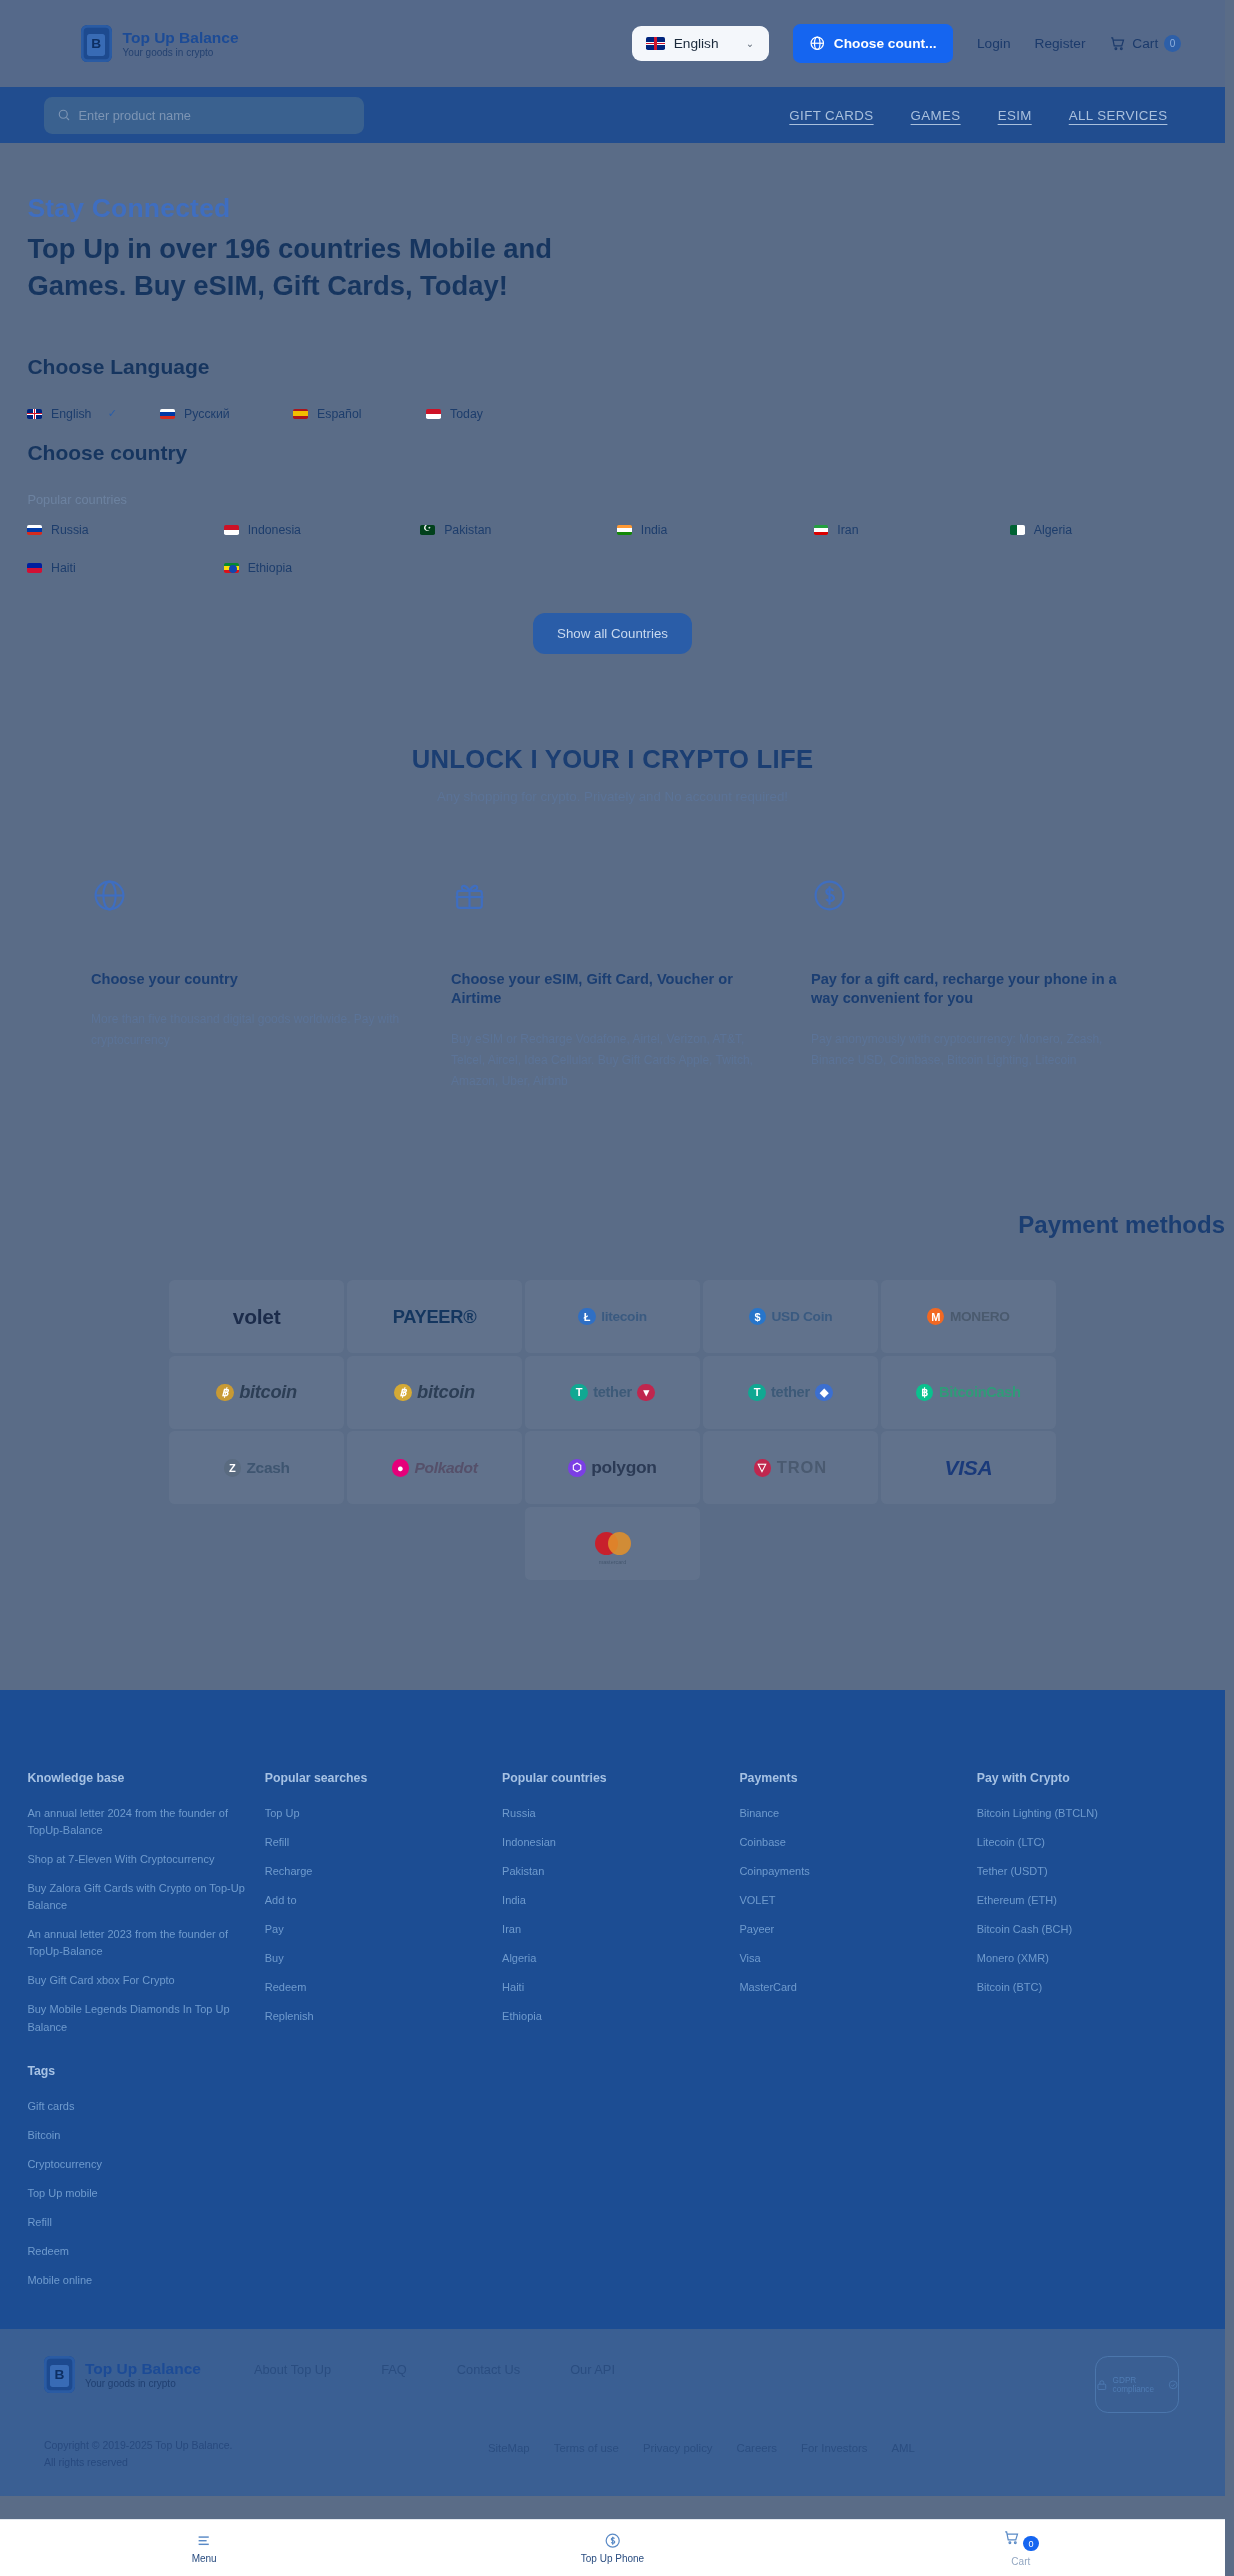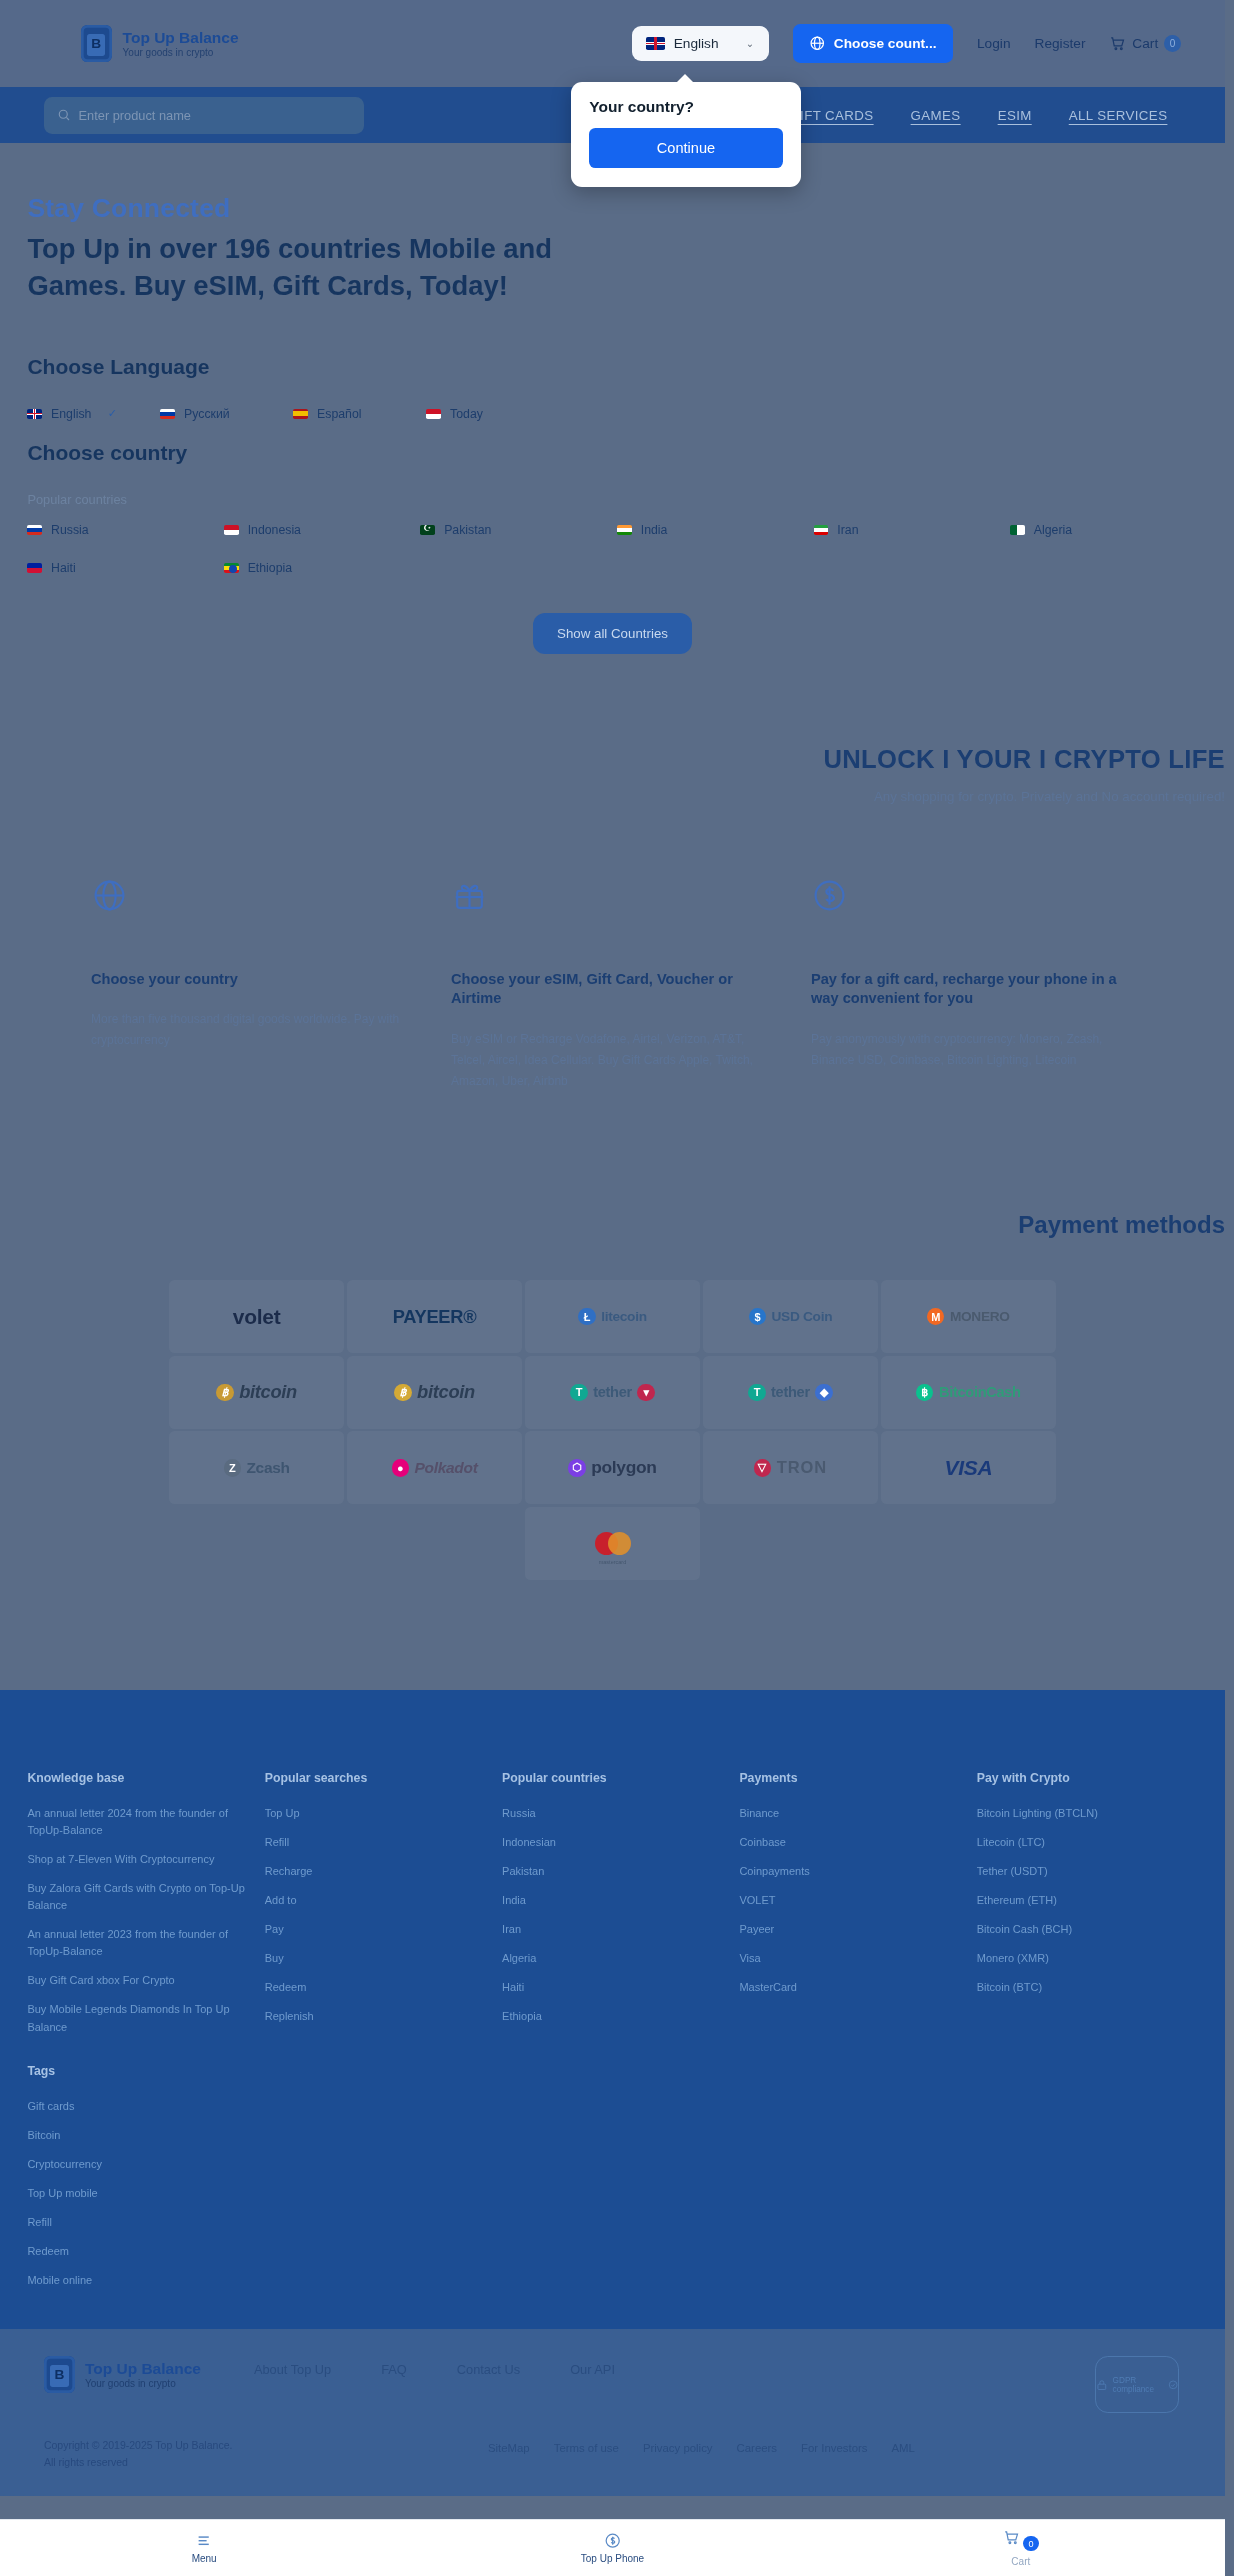--- a/index.html
+++ b/index.html
@@ -152,21 +152,21 @@
   .country-item { display: flex; align-items: center; gap: 9.1px; font-size: 12.3px; color: #1d3d6c; cursor: pointer; }
 
   .show-all-wrap { display: flex; justify-content: center; margin-top: 38px; }
   .btn-showall {
     background: #2a5da8; color: #c8d9ef; border: none; border-radius: 12px;
     padding: 12.8px 24px; font-size: 13.3px; cursor: pointer;
     font-family: "Liberation Sans", sans-serif;
   }
 
   
-  .unlock { margin-top: 91px; text-align: right; }
+  .unlock { margin-top: 91px; text-align: center; }
   .unlock h2 { font-size: 25.6px; font-weight: 700; color: #1b3e72; letter-spacing: 0.3px; }
   .unlock p { font-size: 13.3px; color: #5b7397; margin-top: 14.6px; }
 
   .features {
     display: grid; grid-template-columns: repeat(3, 1fr);
     gap: 37px; margin: 73px 91px 0 91px;
   }
   .feat-icon { height: 51px; display: flex; align-items: flex-start; }
   .feat-h { font-size: 14.6px; font-weight: 700; color: #1b3e72; line-height: 1.35; margin-top: 42px; }
   .feat-p { font-size: 12px; color: #5b7397; line-height: 1.75; margin-top: 20px; }
@@ -270,24 +270,20 @@
       <span class="ph">Enter product name</span>
     </div>
     <div class="nav-links">
       <a>GIFT CARDS</a>
       <a>GAMES</a>
       <a>ESIM</a>
       <a>ALL SERVICES</a>
     </div>
   </div>
 
-  <div class="popup">
-    <div class="popup-title">Your country?</div>
-    <button class="popup-btn">Continue</button>
-  </div>
 
   <div class="hero">
     <div class="hero-eyebrow">Stay Connected</div>
     <div class="hero-title">Top Up in over 196 countries Mobile and Games. Buy eSIM, Gift Cards, Today!</div>
   </div>
 
   <div class="panel">
     <div class="panel-h">Choose Language</div>
     <div class="lang-row">
       <div class="lang-chip">

